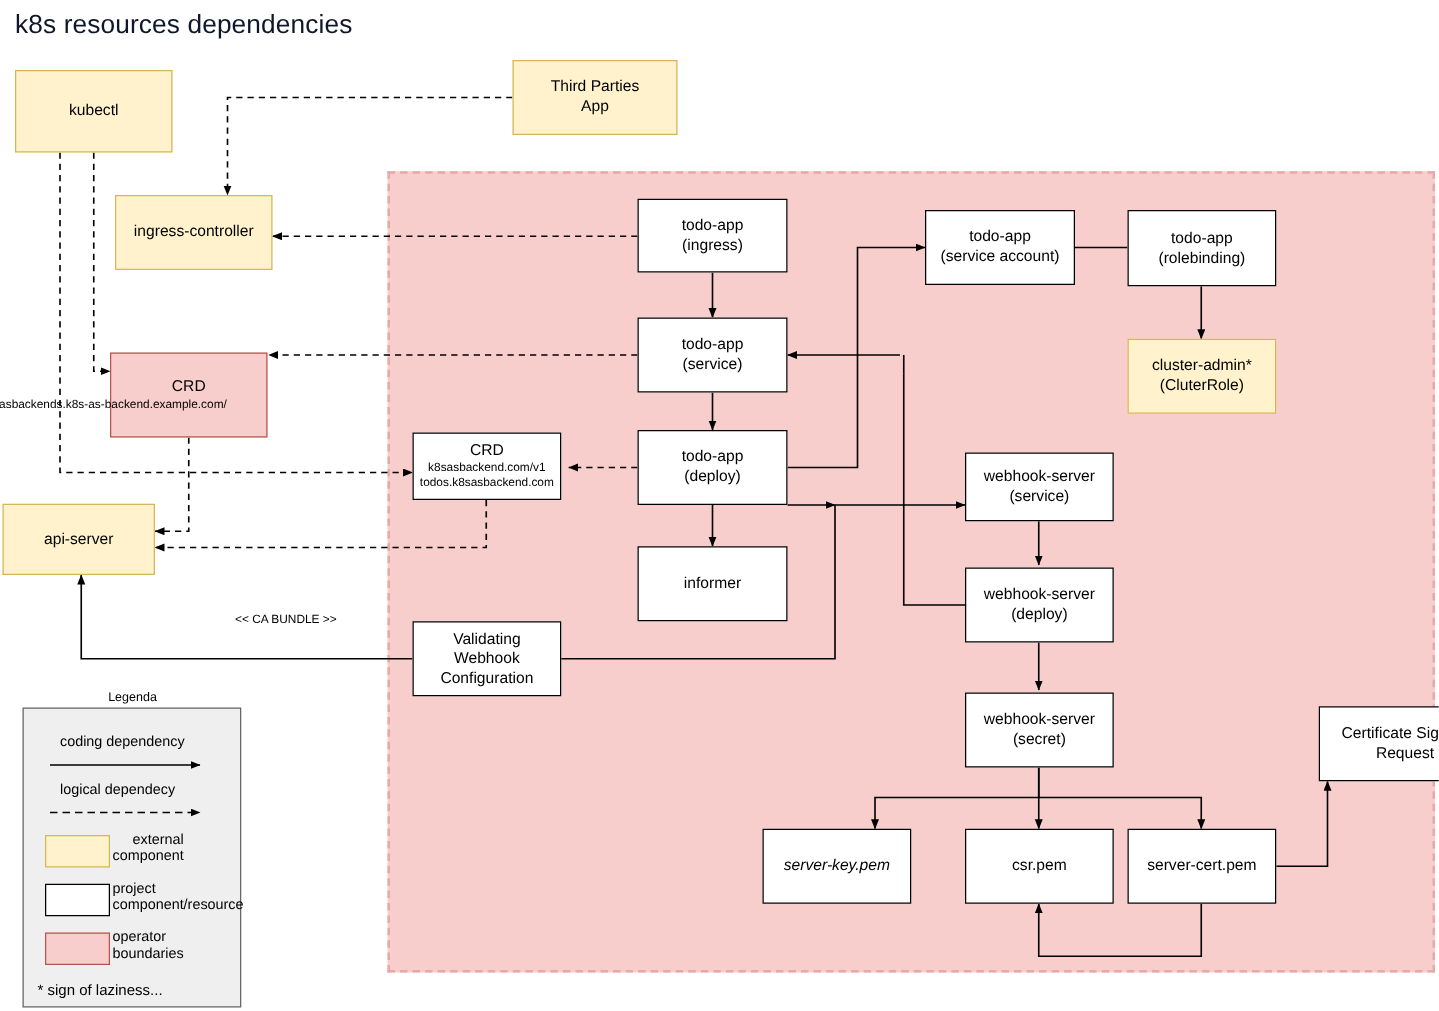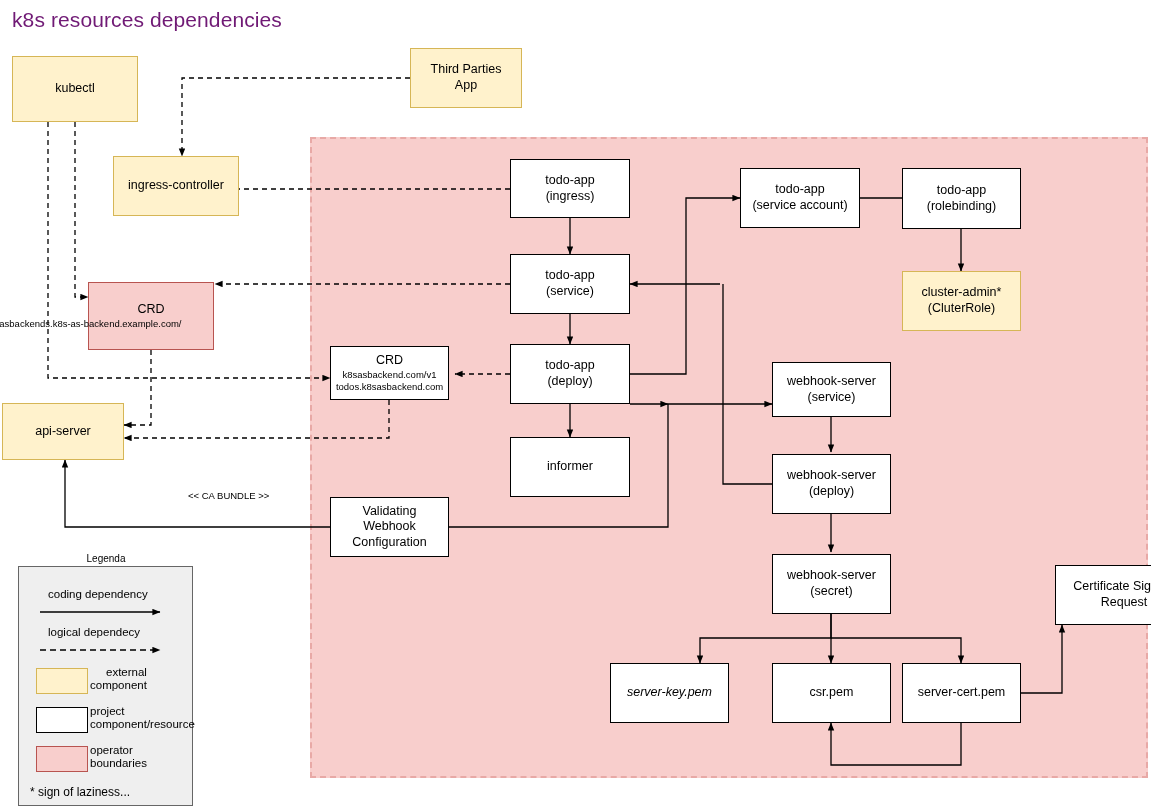--- a/index.html
+++ b/index.html
@@ -5,21 +5,21 @@
   html,body{margin:0;padding:0;background:#ffffff;}
   body{
     font-family:"Liberation Sans","DejaVu Sans",sans-serif;
     width:1151px;height:809px;position:relative;overflow:hidden;
     color:#000;
   }
   #canvas{position:absolute;left:0;top:0;width:1151px;height:809px;}
   svg.wires{position:absolute;left:0;top:0;width:1151px;height:809px;pointer-events:none;}
 
   .title{
-    position:absolute;left:12px;top:8px;font-size:21px;color:#701a75;
+    position:absolute;left:12px;top:8px;font-size:21px;color:#0f172a;
     letter-spacing:0.1px;white-space:nowrap;
   }
 
   .boundary{
     position:absolute;
     background:#F8CECC;
     border:2px dashed #E8A9A6;
     box-sizing:border-box;
   }
 
@@ -136,28 +136,28 @@
       <path d="M772,484 L724,484 L724,404" stroke="none"></path>
       <path d="M772,484 L723,484 L723,299 L723,299"></path>
       <path d="M723,299 L723,284"></path>
     </g>
   </svg>
 
   <div class="node external" style="left:12px;top:56px;width:126px;height:66px;">
     <span class="lines">kubectl</span>
   </div>
 
-  <div class="node external" style="left:410px;top:48px;width:112px;height:60px;">
+  <div class="node external" style="left:410px;top:48px;width:132px;height:60px;">
     <span class="lines">
       <span>Third Parties</span><br>
       <span>App</span>
     </span>
   </div>
 
-  <div class="node external" style="left:92px;top:156px;width:126px;height:60px;margin-left:21px;">
+  <div class="node external" style="left:92px;top:156px;width:126px;height:60px;">
     <span class="lines">ingress-controller</span>
   </div>
 
   <div class="node operator overflow" style="left:88px;top:282px;width:126px;height:68px;">
     <span class="lines">
       <span>CRD</span><br>
       <span class="sub" style="left:-68px;">k8sasbackends.k8s-as-backend.example.com/</span>
     </span>
   </div>
 

